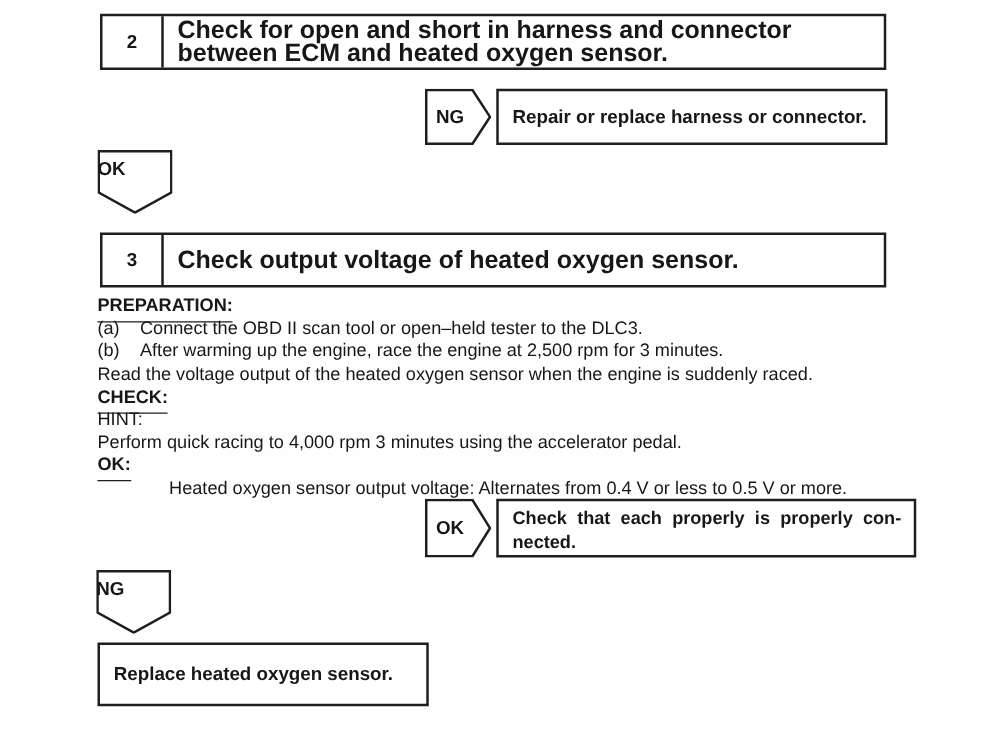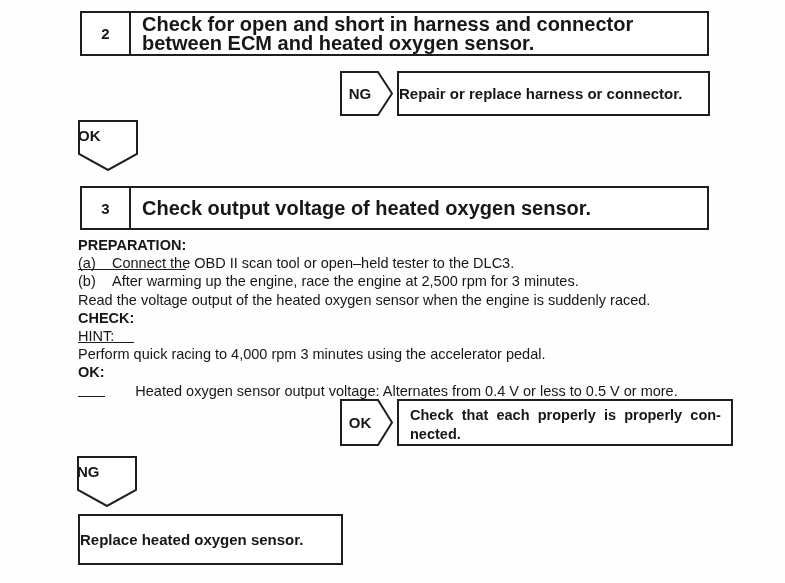--- a/index.html
+++ b/index.html
@@ -29,21 +29,21 @@
     display:flex;align-items:center;
     padding:3px 11px;
     font-weight:bold;font-size:20px;line-height:19px;
   }
   
   .action-box{
     border:2px solid #1e1e1e;
     background:#fff;
     display:flex;align-items:center;
     font-weight:bold;font-size:15px;
-    padding-left:0;padding-right:10px;
+    padding-left:11px;padding-right:10px;
   }
   .action-box.multiline{
     display:block;
     padding:5px 10px 4px 11px;
     font-size:14.5px;line-height:19px;
   }
   .jline{display:flex;justify-content:space-between;}
   
   .tag{background:transparent;}
   .tag svg{display:block;}
@@ -57,21 +57,21 @@
   
   .details{
     font-size:14.5px;
     line-height:18.2px;
   }
   .dline{white-space:nowrap;}
   .heading{
     font-weight:bold;
     display:inline-block;
   }
-  .heading .u{border-bottom:1.8px solid #1e1e1e;padding-bottom:16px;}
+  .heading .u{border-bottom:1.8px solid #1e1e1e;padding-bottom:4px;}
   .item-row{display:flex;}
   .item-label{width:34px;flex-shrink:0;}
   .spec{font-weight:normal;padding-left:37px;text-align:center;}
 </style>
 </head>
 <body>
 
 <div class="page">
 
   <div class="abs step-box" style="left:80px;top:11px;width:629px;height:45px;">

